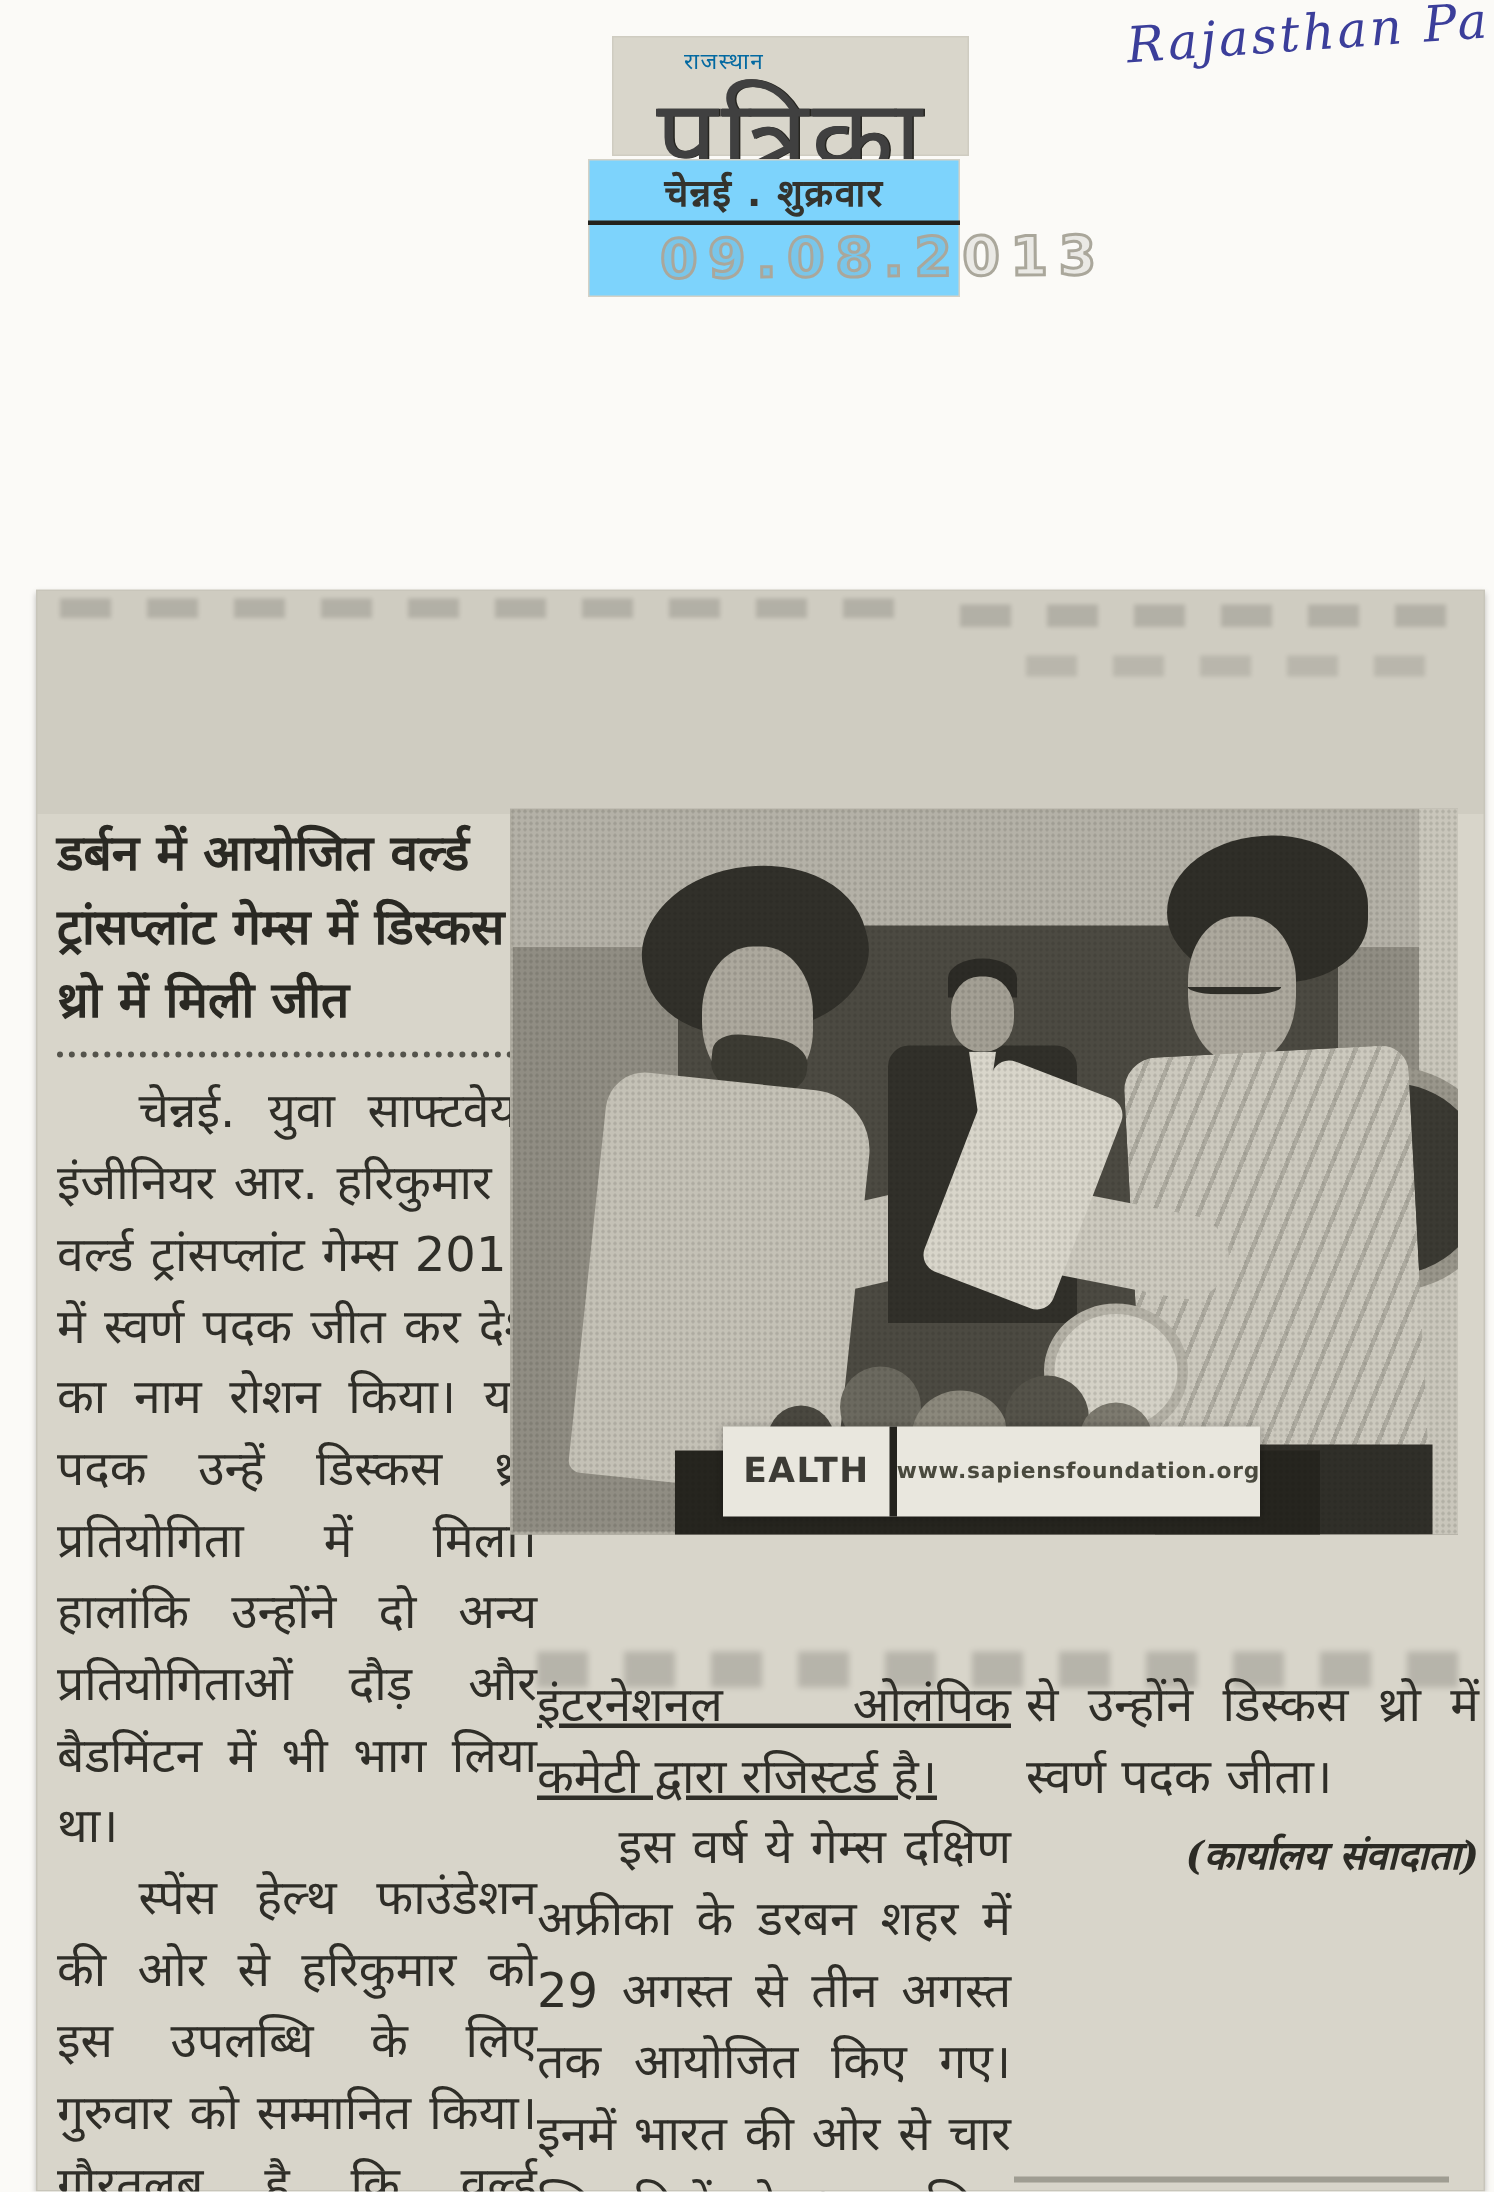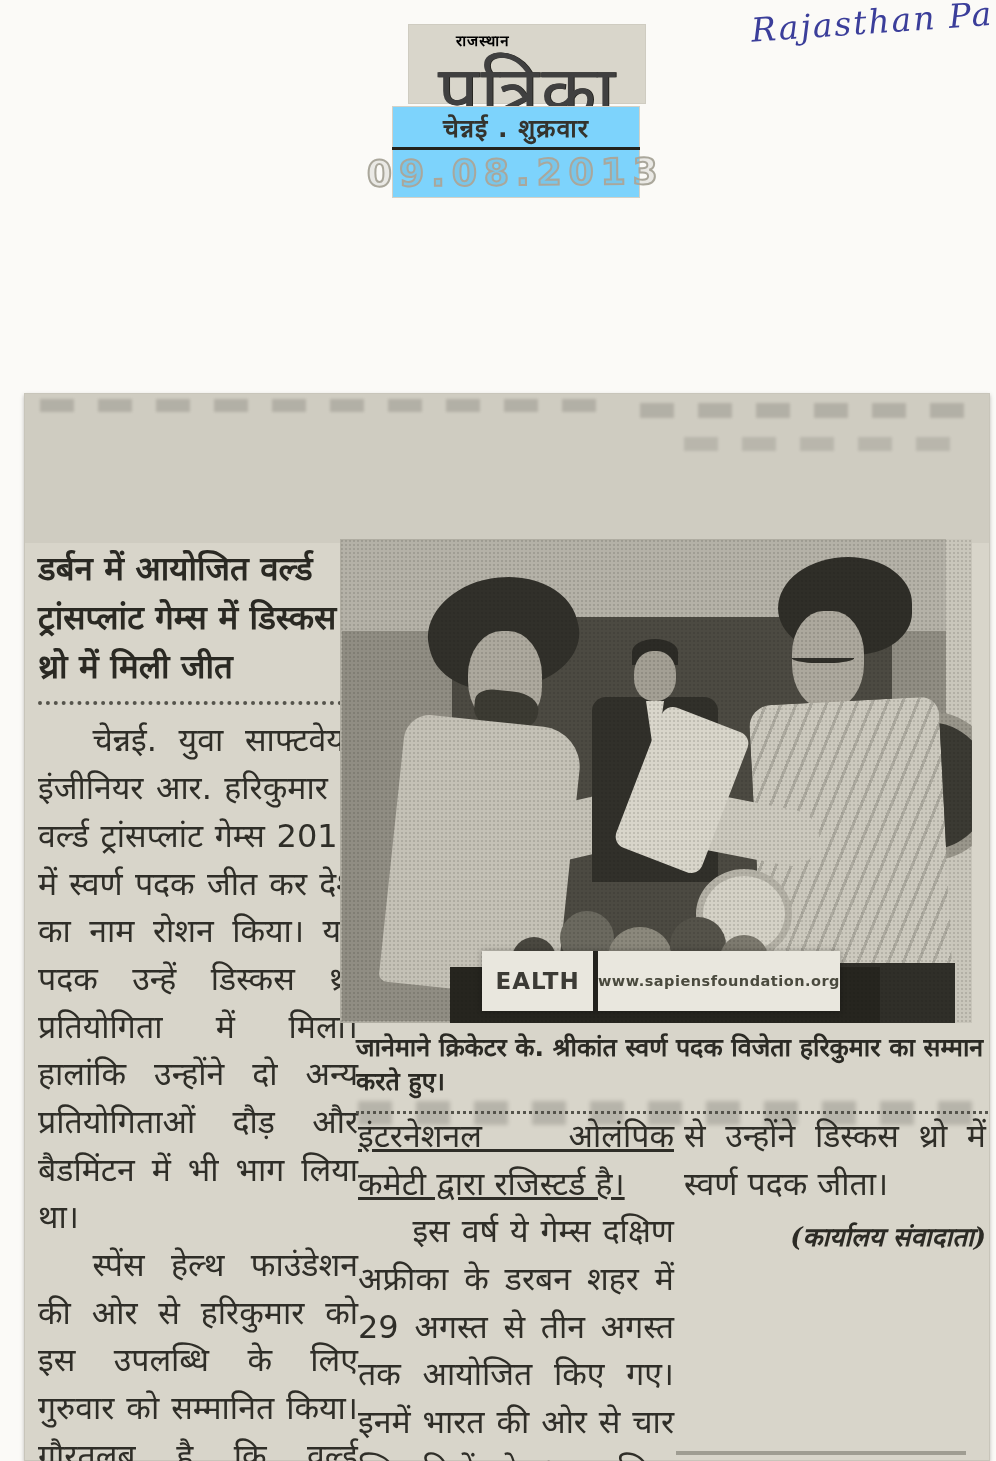--- a/index.html
+++ b/index.html
@@ -20,38 +20,38 @@
     font-style:italic; font-size:33px; color:#3b3e9a;
     transform:rotate(-4deg); letter-spacing:2px; white-space:nowrap;
   }
   .masthead-box {
     position:absolute; left:408px; top:24px; width:238px; height:80px;
     background:#d9d6cb; box-shadow:0 0 0 1px #cfccc1 inset;
     text-align:center;
   }
   .masthead-region {
     position:absolute; left:48px; top:6px;
-    font-size:15px; font-weight:700; color:#000000; letter-spacing:1px;
+    font-size:15px; font-weight:400; color:#0369a1; letter-spacing:1px;
   }
   .masthead-title {
     position:absolute; left:0; right:0; top:16px;
     font-size:72px; font-weight:400; color:#404040; letter-spacing:2px;
     text-shadow:1px 0 0 #262520;
   }
   .dateline-box {
     position:absolute; left:392px; top:106px; width:248px; height:92px;
     background:#7dd3fc; box-shadow:0 0 0 1px #d4d1c6 inset;
   }
   .dateline-row {
     height:44px; border-bottom:3px solid #23221d;
     display:flex; align-items:center; justify-content:center;
     font-size:25px; font-weight:700; color:#34332d; letter-spacing:1px;
   }
   .stamp-row {
-    height:45px; display:flex; align-items:center; justify-content:center;
+    height:45px; display:flex; align-items:center; justify-content:flex-start;padding-left:48px;
   }
   .stamp-date {
     font-size:36px; font-weight:700; letter-spacing:7px;
     color:rgba(90,88,80,0.10);
     -webkit-text-stroke:2px #aaa79b;
     transform:rotate(-0.5deg);
   }
 
   
   .clipping {
@@ -221,21 +221,20 @@
       <div class="flower f4"></div>
       <div class="flower f5"></div>
 
       <div class="banner">
         <div class="banner-left">EALTH</div>
         <div class="banner-divider"></div>
         <div class="banner-right">www.sapiensfoundation.org</div>
       </div>
     </div>
 
-    <div class="caption-block">जानेमाने क्रिकेटर के. श्रीकांत स्वर्ण पदक विजेता हरिकुमार का सम्मान करते हुए।</div>
 
     <div class="mid-col">
       <p class="body-par" style="text-indent:0;text-decoration:underline;">इंटरनेशनल ओलंपिक कमेटी द्वारा रजिस्टर्ड है।</p>
       <p class="body-par">इस वर्ष ये गेम्स दक्षिण अफ्रीका के डरबन शहर में 29 अगस्त से तीन अगस्त तक आयोजित किए गए। इनमें भारत की ओर से चार खिलाड़ियों ने भाग लिया जिनमें एक युवा साफ्टवेयर इंजीनियर हरिकुमार ने खेलों की तीन इवेंट दौड़, बैडमिंटन और डिस्कस थ्रो में भाग लिया। इनमें</p>
     </div>
 
     <div class="right-col">
       <p class="body-par" style="text-indent:0;">से उन्होंने डिस्कस थ्रो में स्वर्ण पदक जीता।</p>
       <div class="byline">(कार्यालय संवादाता)</div>
     </div>

